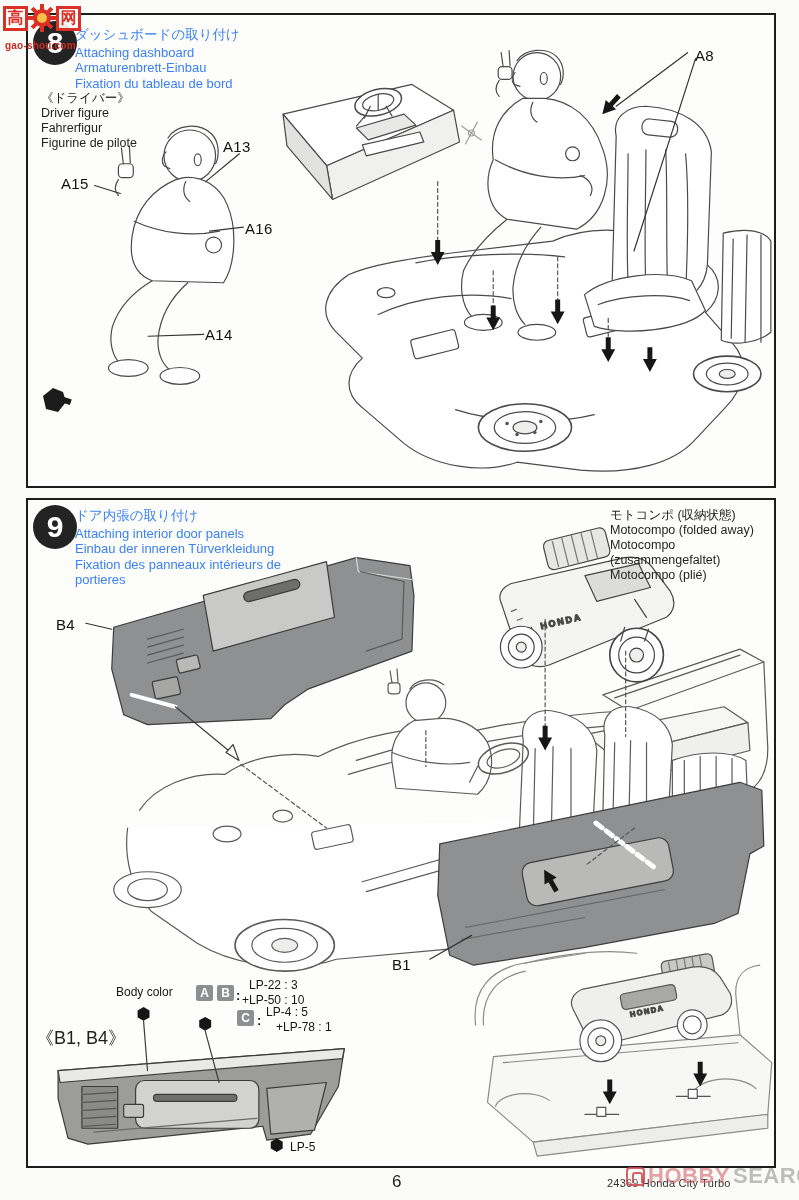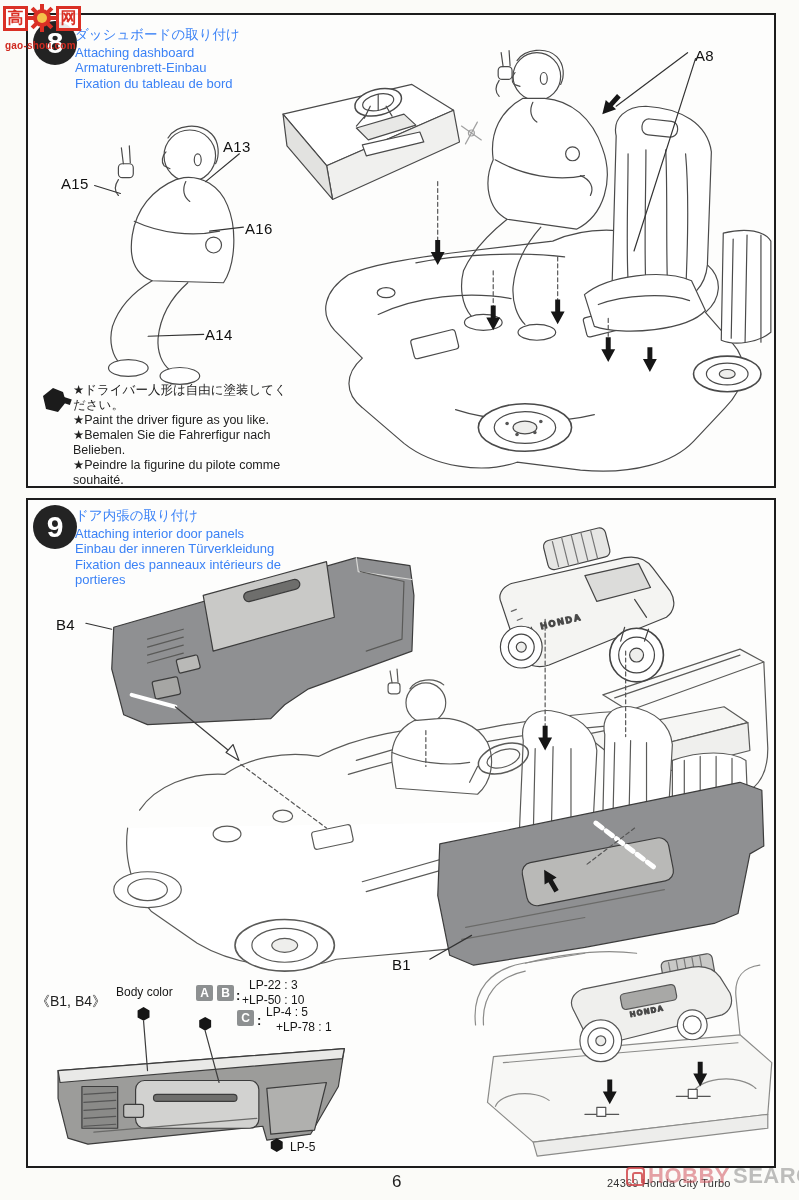--- a/index.html
+++ b/index.html
@@ -166,38 +166,38 @@
 
   <div class="step-circle" style="left:5px;top:6px">8</div>
 
   <div class="hdr" style="left:47px;top:12px;width:230px">
     <div class="jp">ダッシュボードの取り付け</div>
     <div>Attaching dashboard</div>
     <div>Armaturenbrett-Einbau</div>
     <div>Fixation du tableau de bord</div>
   </div>
 
+  <div class="sub" style="left:13px;top:76px;width:170px">
+    <div>《ドライバー》</div>
+    <div>Driver figure</div>
+    <div>Fahrerfigur</div>
+    <div>Figurine de pilote</div>
+  </div>
 
   <div class="plabel" style="left:33px;top:160px">A15</div>
   <div class="plabel" style="left:195px;top:123px">A13</div>
   <div class="plabel" style="left:217px;top:205px">A16</div>
   <div class="plabel" style="left:177px;top:311px">A14</div>
   <div class="plabel" style="left:667px;top:32px">A8</div>
 
   <svg class="paint-icon" style="left:11px;top:371px" width="34" height="30" viewBox="0 0 34 30">
     <path d="M4,10 L14,2 L24,6 L27,16 L19,26 L7,23 Z" fill="#1b1b1b"></path>
     <rect x="24" y="12" width="8" height="6" transform="rotate(18 28 15)" fill="#1b1b1b"></rect>
   </svg>
 
-  <div class="note" style="left:45px;top:368px;width:214px">
-    <p>★ドライバー人形は自由に塗装してください。</p>
-    <p>★Paint the driver figure as you like.</p>
-    <p>★Bemalen Sie die Fahrerfigur nach Belieben.</p>
-    <p>★Peindre la figurine du pilote comme souhaité.</p>
-  </div>
 
 </div>
 
 <div class="box" id="box2">
 
   <svg class="ill" viewBox="0 0 750 670">
     <g stroke="#4a4a4a" stroke-width="1.2" fill="none" stroke-linecap="round" stroke-linejoin="round">
 
       <g stroke="#5a5a58">
         <path d="M578,196 L716,150 L740,163 L604,212 Z" fill="#fbfbfa"></path>
@@ -359,25 +359,31 @@
 
   <div class="step-circle" style="left:5px;top:5px">9</div>
 
   <div class="hdr" style="left:47px;top:8px;width:240px">
     <div class="jp">ドア内張の取り付け</div>
     <div>Attaching interior door panels</div>
     <div>Einbau der inneren Türverkleidung</div>
     <div>Fixation des panneaux intérieurs de portieres</div>
   </div>
 
+  <div class="sub" style="left:582px;top:8px;width:165px">
+    <div>モトコンポ (収納状態)</div>
+    <div>Motocompo (folded away)</div>
+    <div>Motocompo (zusammengefaltet)</div>
+    <div>Motocompo (plié)</div>
+  </div>
 
   <div class="plabel" style="left:28px;top:116px">B4</div>
   <div class="plabel" style="left:364px;top:456px">B1</div>
 
-  <div class="sub" style="left:8px;top:494px;font-size:14px">《B1, B4》</div>
+  <div class="sub" style="left:8px;top:531px;font-size:18px">《B1, B4》</div>
   <div class="mix" style="left:88px;top:485px">Body color</div>
   <div class="chip" style="left:168px;top:485px">A</div>
   <div class="chip" style="left:189px;top:485px">B</div>
   <div class="colon" style="left:208px;top:488px">:</div>
   <div class="mix" style="left:221px;top:478px">LP-22 : 3</div>
   <div class="mix" style="left:214px;top:493px">+LP-50 : 10</div>
   <div class="chip" style="left:209px;top:510px">C</div>
   <div class="colon" style="left:229px;top:513px">:</div>
   <div class="mix" style="left:238px;top:505px">LP-4 : 5</div>
   <div class="mix" style="left:248px;top:520px">+LP-78 : 1</div>

